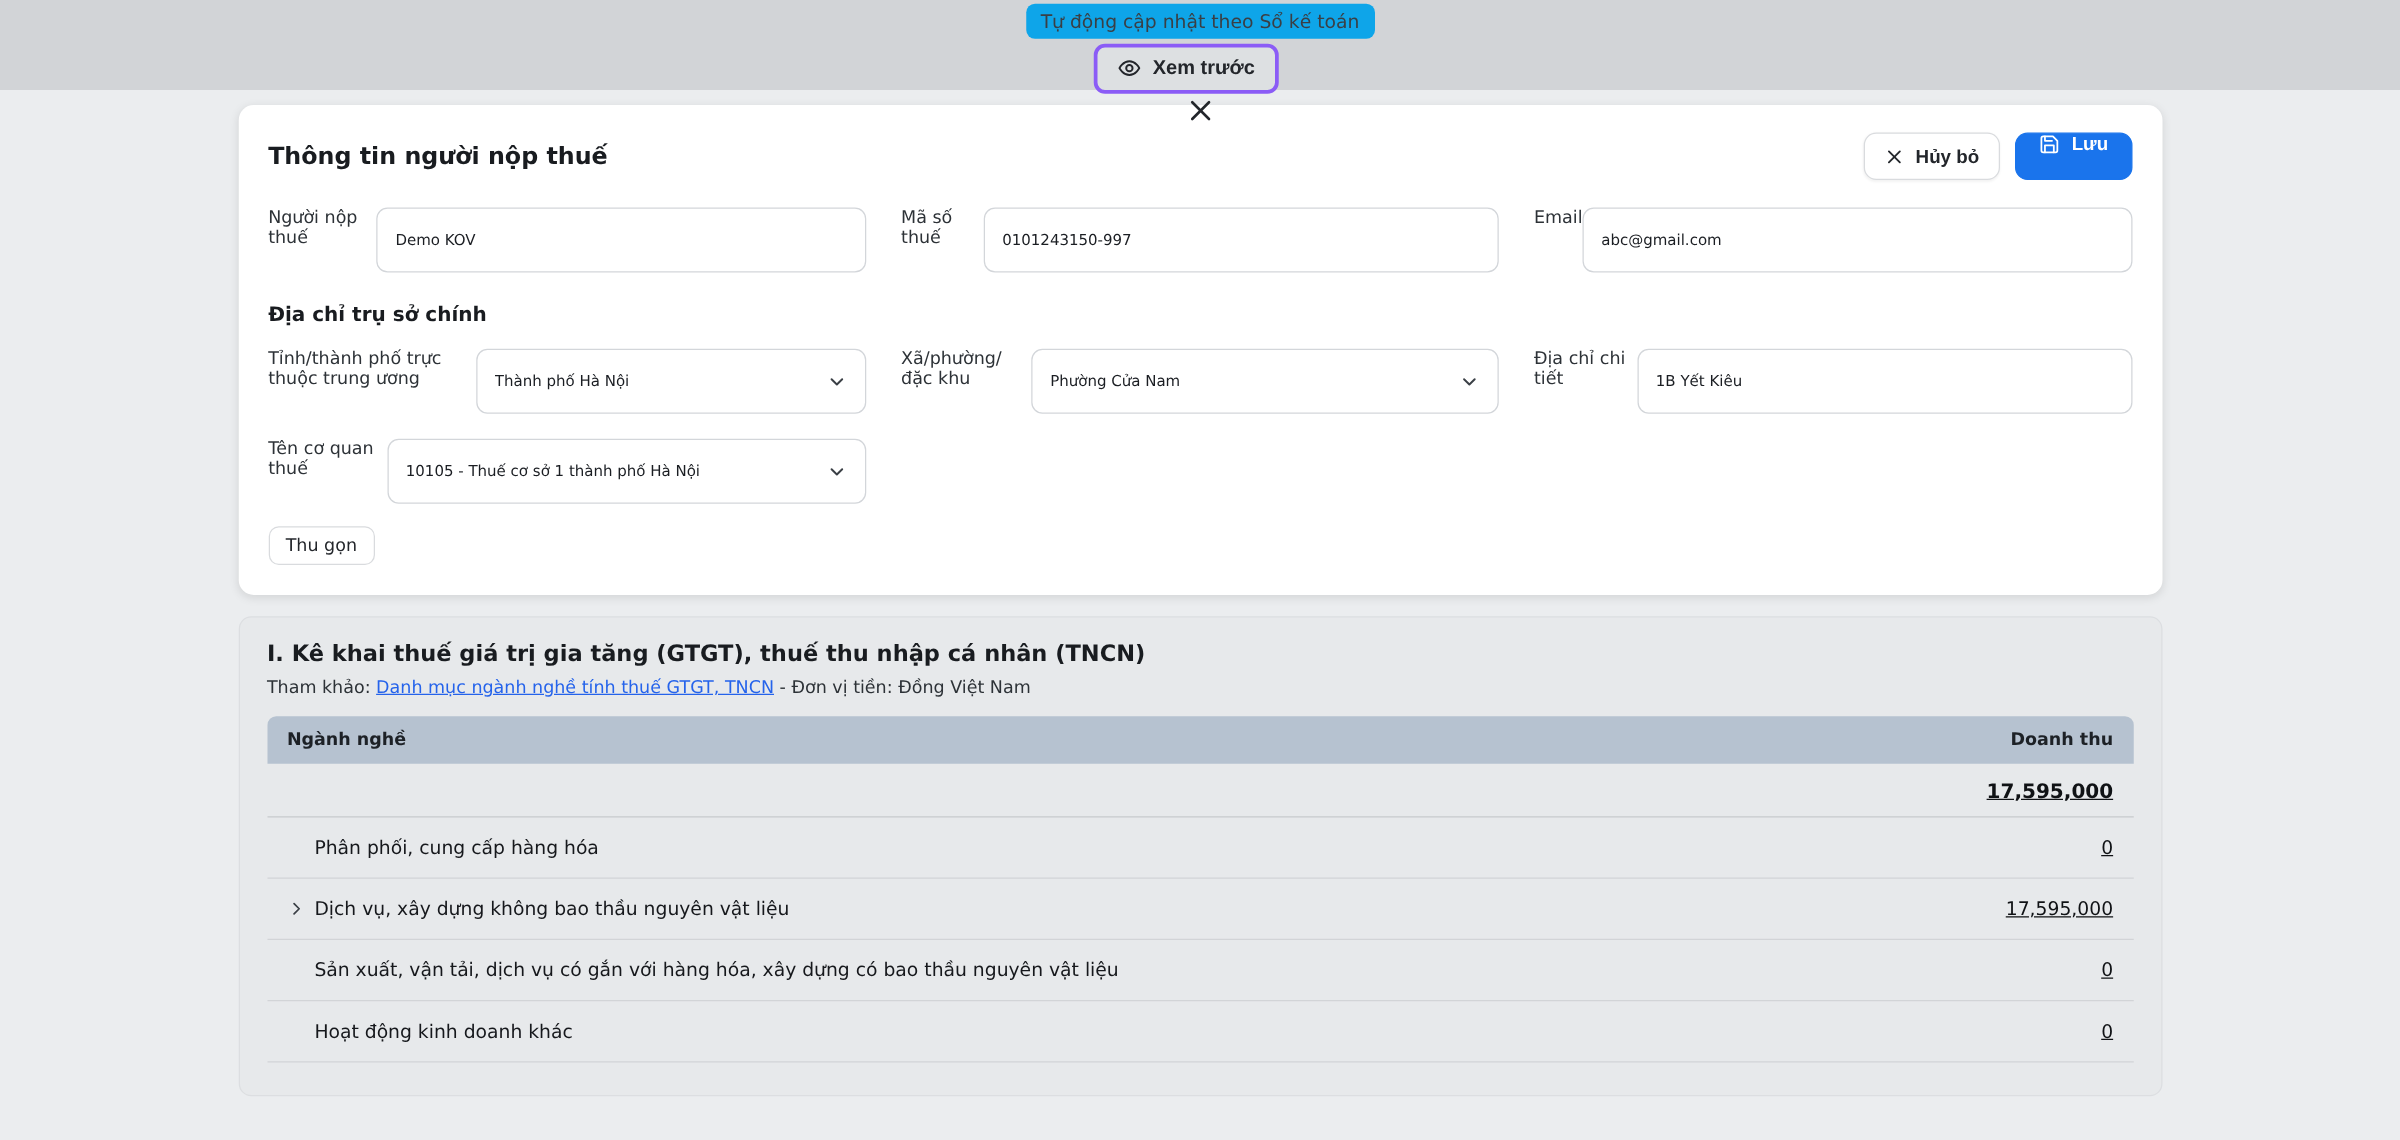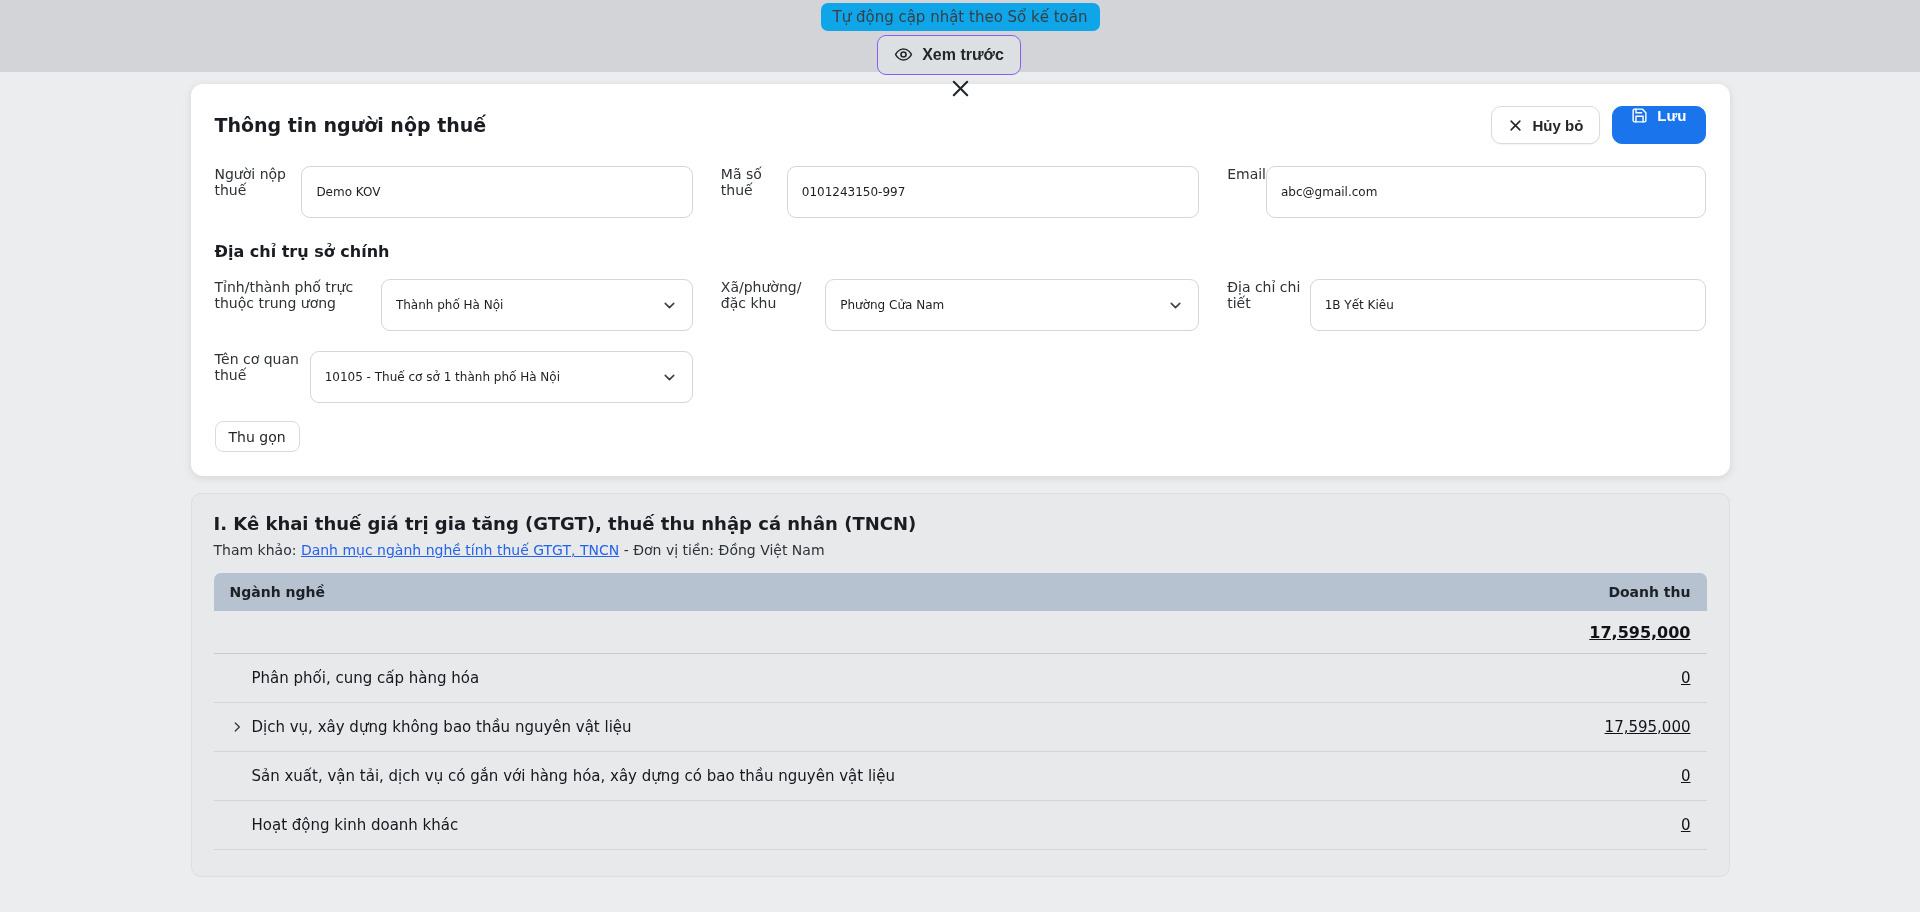--- a/index.html
+++ b/index.html
@@ -39,21 +39,21 @@
     border-radius: 7px;
     white-space: nowrap;
   }
   .topbar-spacer { flex: 1; }
   .preview-btn {
     display: inline-flex;
     align-items: center;
     gap: 9px;
     height: 40px;
     padding: 0 16px;
-    border: 1px solid #8b5cf6;
+    border: 3px solid #8b5cf6;
     border-radius: 9px;
     background: #dde0e2;
     font-size: 16px;
     font-weight: 700;
     color: #23262b;
     cursor: pointer;
     margin-right: 22px;
   }
   .close-btn {
     background: none;

